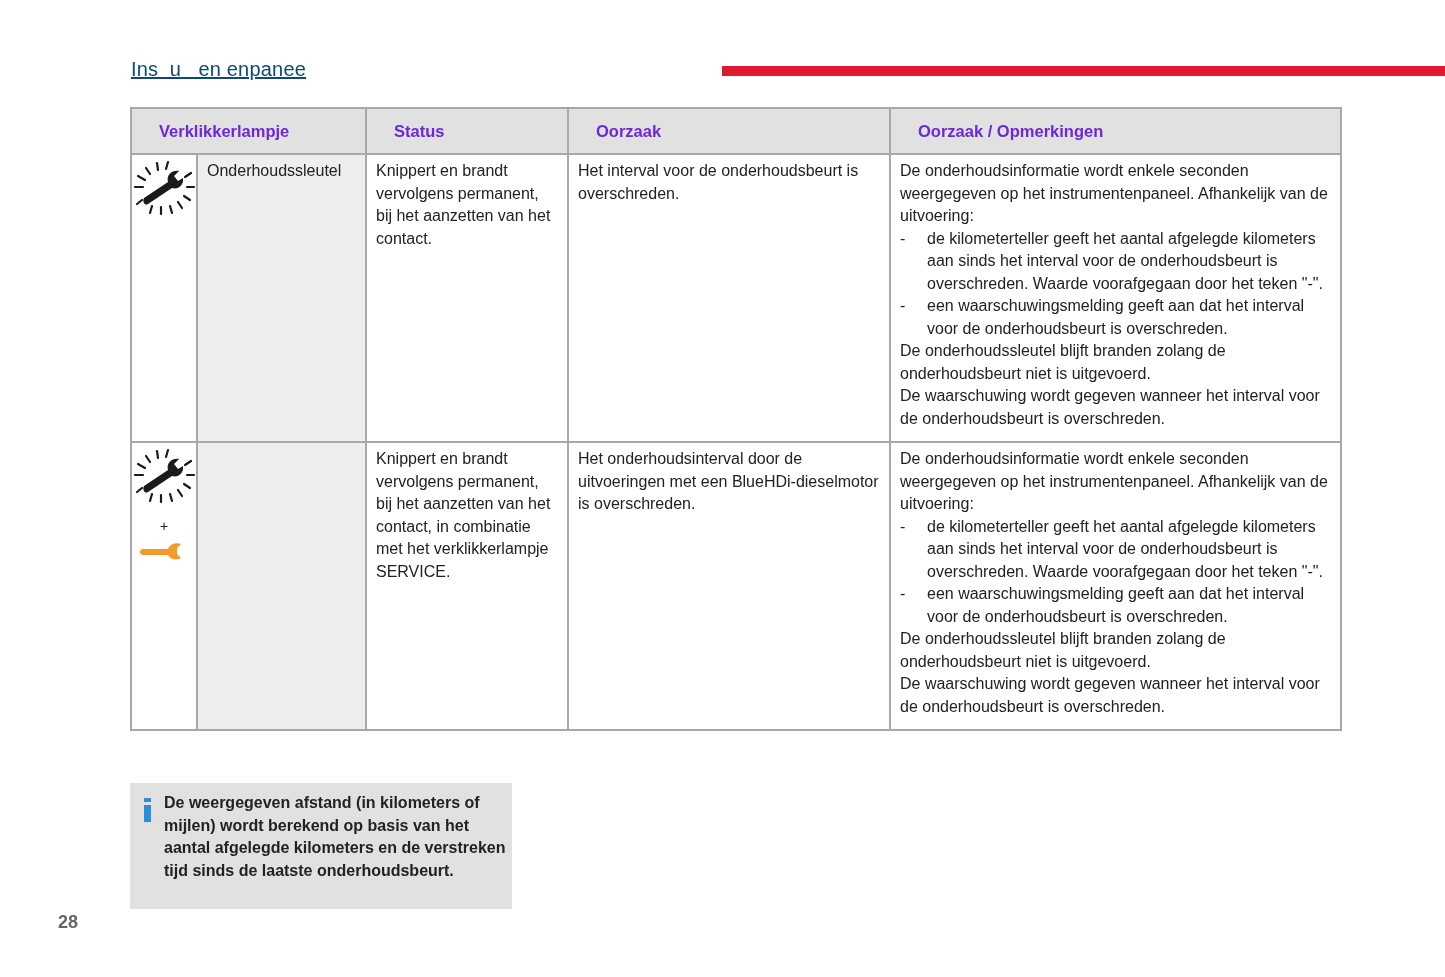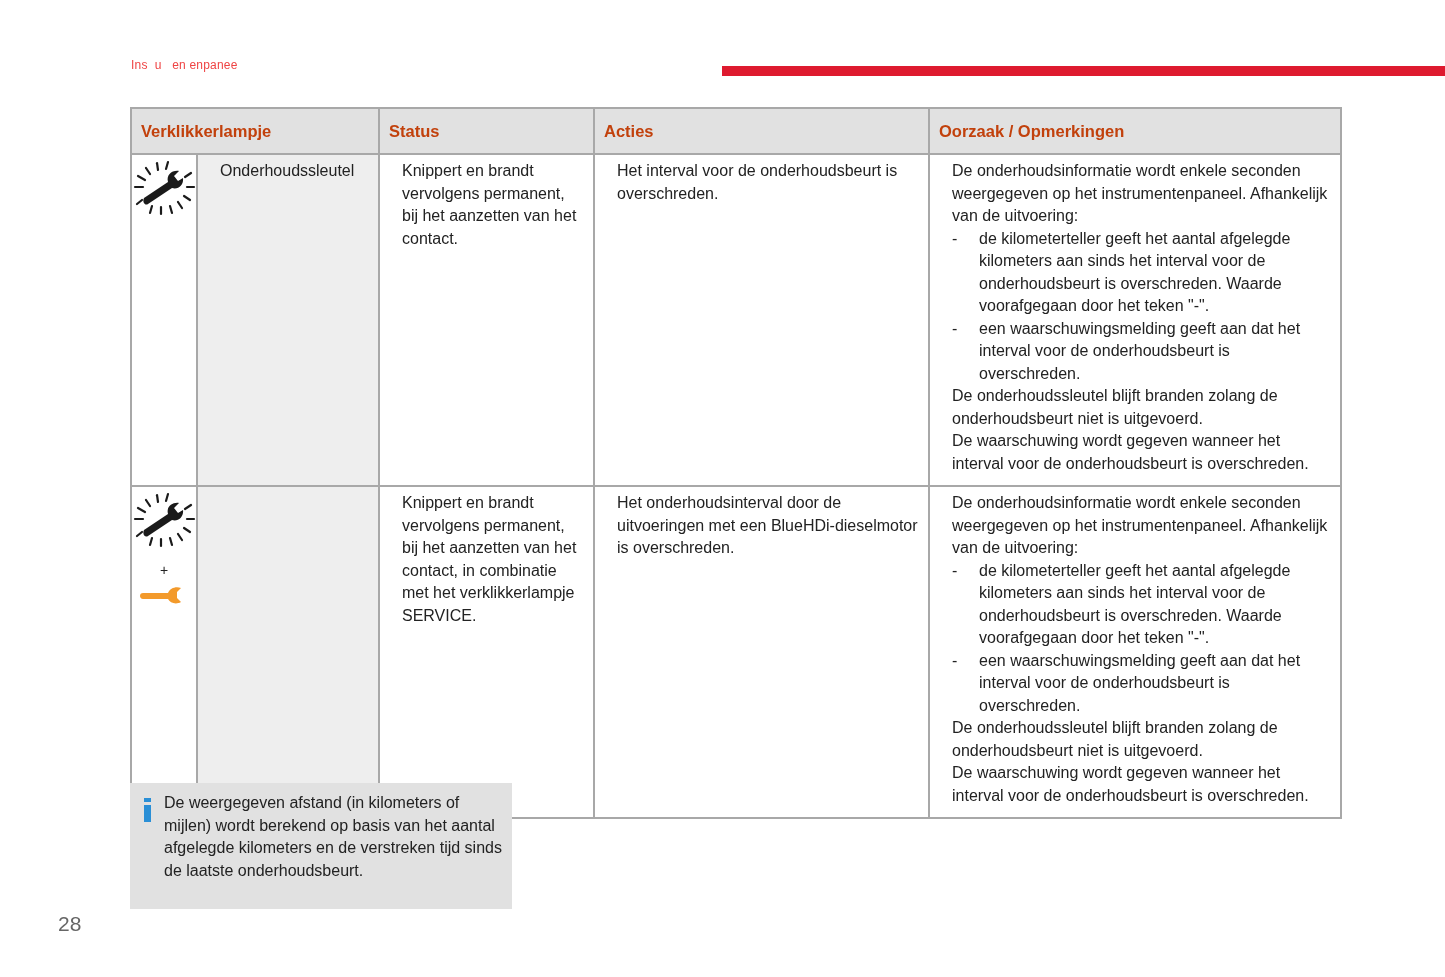--- a/index.html
+++ b/index.html
@@ -2,79 +2,81 @@
 <html><head>
   <meta charset="utf-8">
   <style>
     html, body { margin: 0; padding: 0; background: #ffffff; }
     body {
       width: 1445px; height: 977px; position: relative; overflow: hidden;
       font-family: "Liberation Sans", sans-serif; color: #222222;
     }
     .header-title {
       position: absolute; left: 131px; top: 58px;
-      font-size: 12px; color: #ef4444; letter-spacing: 0.2px;
+      font-size: 20px; color: #0c4a6e; letter-spacing: 0.2px;
       white-space: pre;
+      text-decoration: underline;
     }
     .header-bar {
       position: absolute; left: 722px; top: 66px; width: 723px; height: 10px;
       background: #de1a2f;
     }
     table.lamp-table {
       position: absolute; left: 130px; top: 107px;
       width: 1212px; border-collapse: collapse;
       font-size: 16px; line-height: 22.5px;
     }
     table.lamp-table th, table.lamp-table td {
       border: 2px solid #a8a8a8; vertical-align: top; text-align: left;
     }
     table.lamp-table th {
       background: #e1e1e1; font-weight: bold; height: 44px;
-      padding: 0 9px; vertical-align: middle; font-size: 16.5px; color: #c2410c;
+      padding: 0 27px; vertical-align: middle; font-size: 16.5px; color: #6d28d9;
     }
-    table.lamp-table td { padding: 5px 8px 10px 22px; }
+    table.lamp-table td { padding: 5px 8px 10px 9px; }
     td.icon-cell { width: 50px; padding: 5px 0 0 0 !important; text-align: center !important; }
     td.name-cell { background: #eeeeee; width: 150px; }
     td.status-cell { width: 183px; border-radius: 11px; }
     td.cause-cell { width: 303px; }
     tr.row-1 td { height: 271px; }
     tr.row-2 td { height: 271px; }
     .plus { display: block; font-size: 14px; margin: 2px 0 4px 0; color: #222; }
     .dash-item { display: flex; }
     .dash-item .dash { width: 27px; flex: none; }
     .info-box {
       position: absolute; left: 130px; top: 783px; width: 382px; height: 126px;
       background: #e1e1e1;
+      font-weight: bold;
     }
     .info-icon {
       position: absolute; left: 14px; top: 15px; width: 7px; height: 24px;
     }
     .info-icon .dot { position: absolute; left: 0; top: 0; width: 7px; height: 4px; background: #2a8fd6; }
     .info-icon .bar { position: absolute; left: 0; top: 7px; width: 7px; height: 17px; background: #2a8fd6; }
     .info-text {
       position: absolute; left: 34px; top: 9px; width: 345px;
       font-size: 16px; line-height: 22.5px; color: #222;
     }
     .page-number {
       position: absolute; left: 58px; top: 912px;
-      font-size: 21px; font-weight: normal; color: #666666;
+      font-size: 18px; font-weight: bold; color: #666666;
     }
   </style>
 </head>
 <body>
 
 <div class="header-title">Ins  u   en enpanee</div>
 <div class="header-bar"></div>
 
 <table class="lamp-table">
   <thead>
     <tr>
       <th colspan="2">Verklikkerlampje</th>
       <th>Status</th>
-      <th>Acties</th>
+      <th>Oorzaak</th>
       <th>Oorzaak / Opmerkingen</th>
     </tr>
   </thead>
   <tbody>
     <tr class="row-1">
       <td class="icon-cell">
         <span>
           <svg width="64" height="58" viewBox="0 0 64 58">
             <g stroke="#1a1a1a" stroke-width="2.2" stroke-linecap="round">
               <line x1="3" y1="27" x2="11" y2="27"></line>

